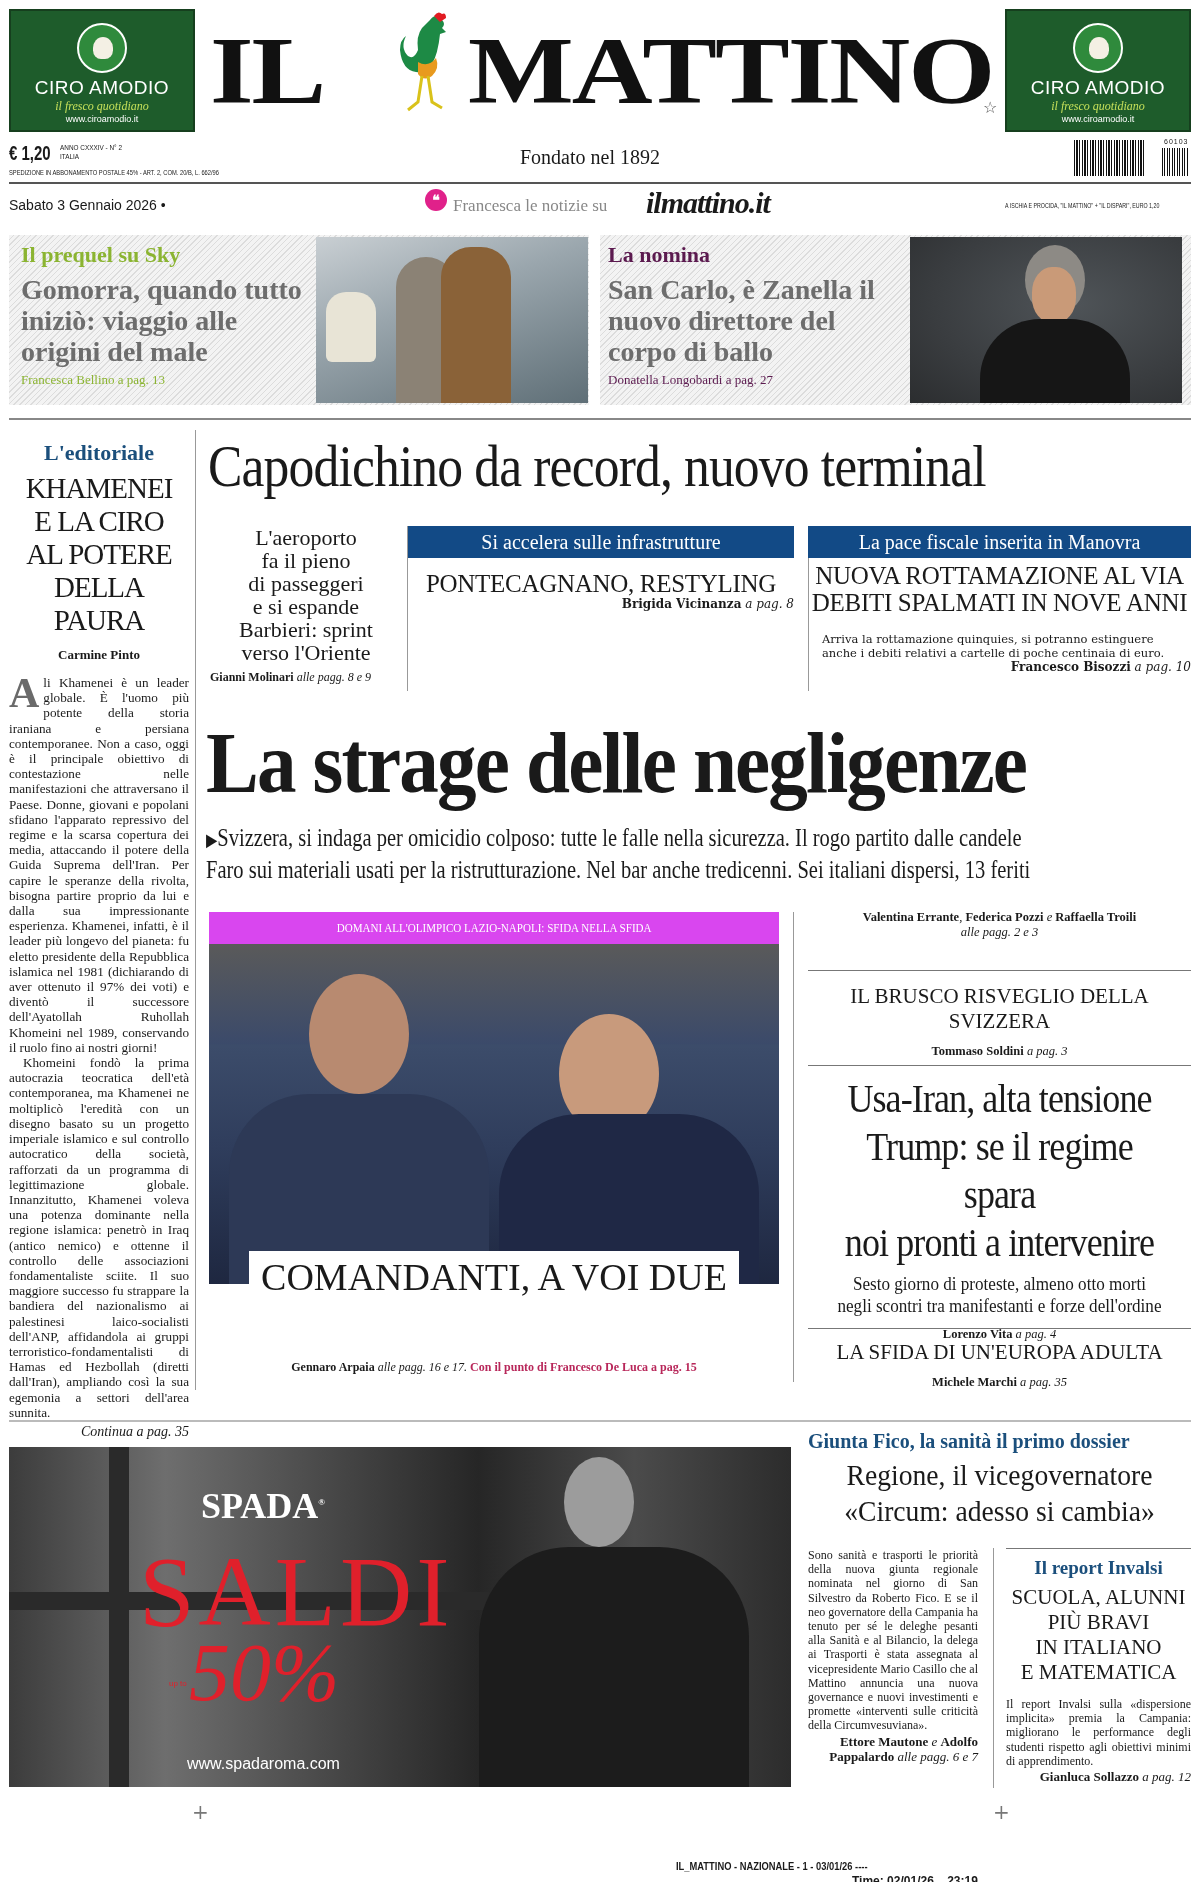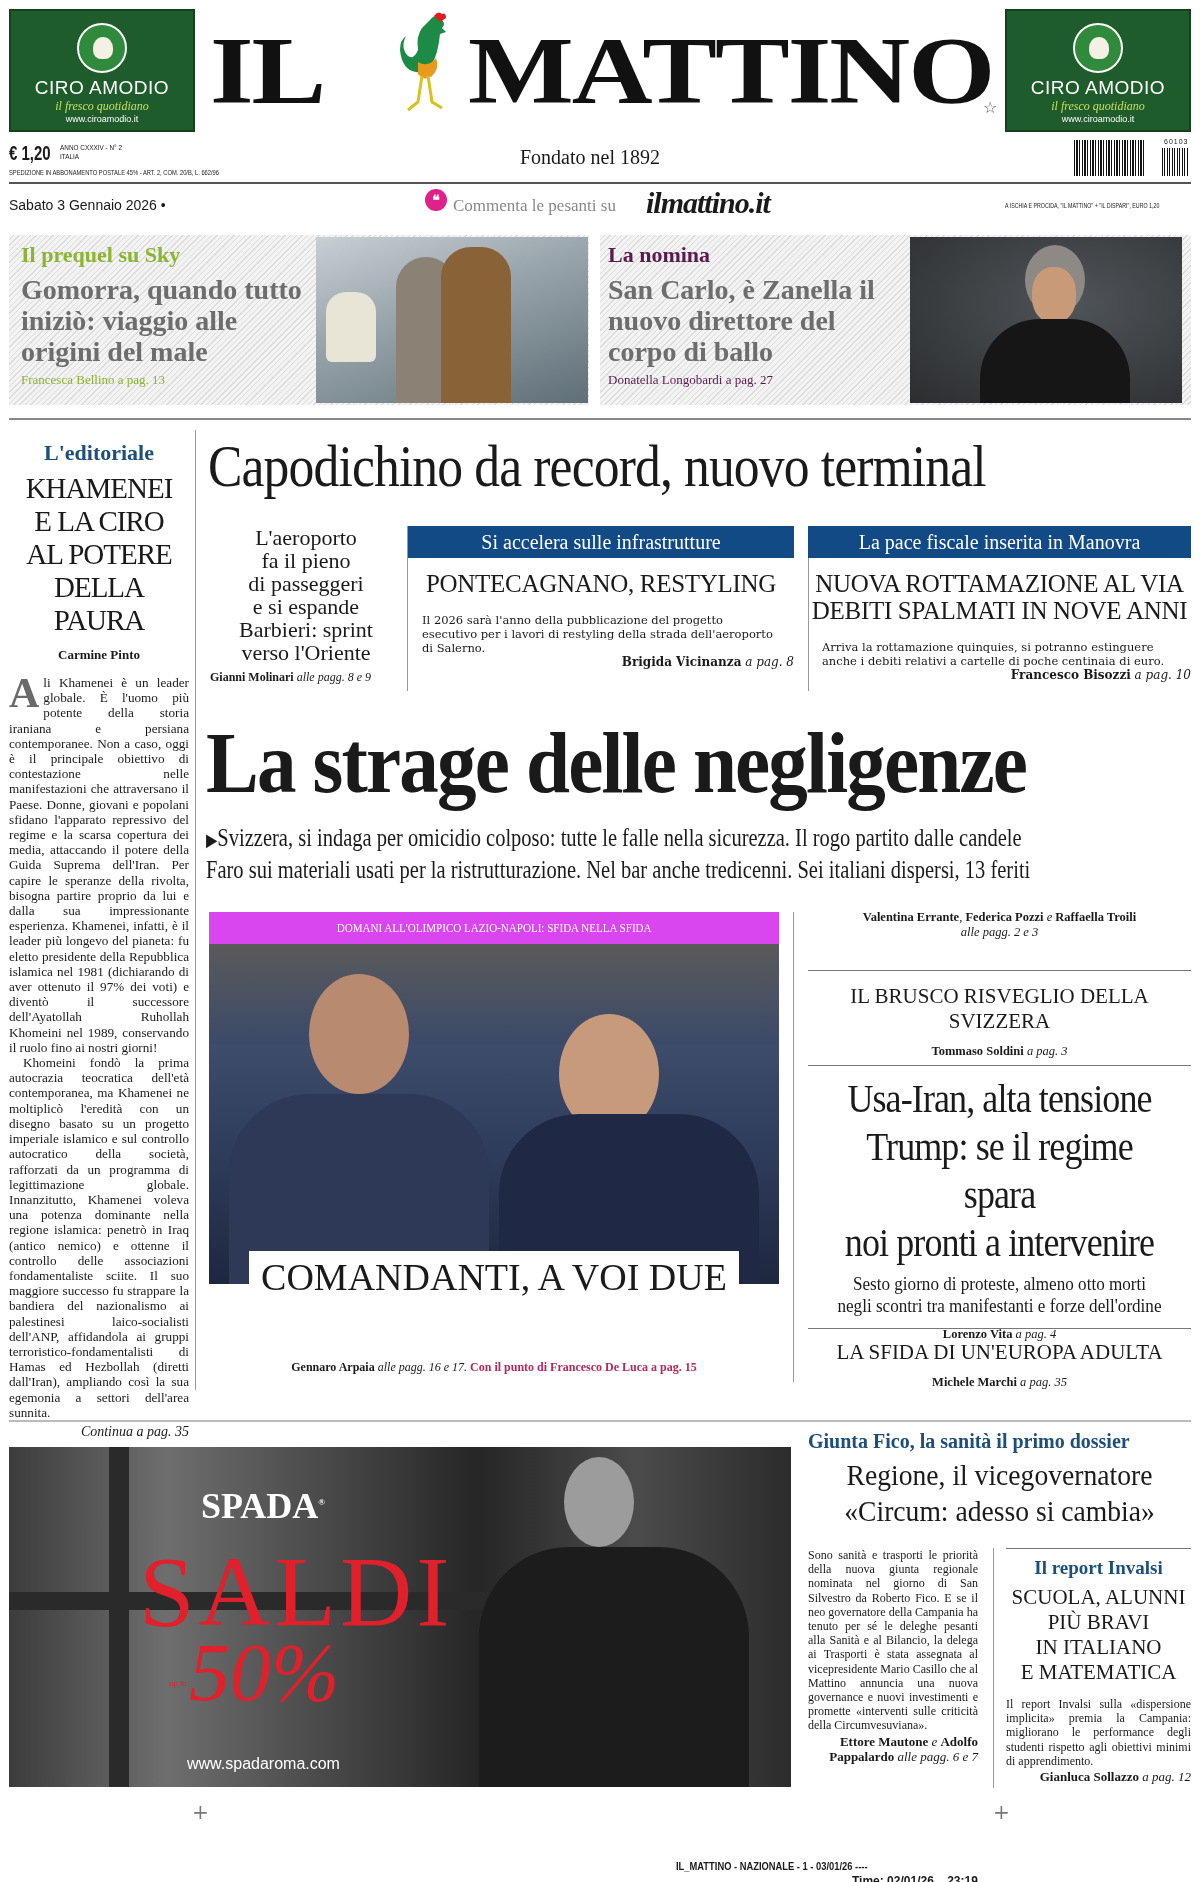--- a/index.html
+++ b/index.html
@@ -82,21 +82,21 @@
 <div class="abs serif" style="left:520px;top:146px;font-size:20px">Fondato nel 1892</div>
 
 <div class="abs" style="left:1074px;top:140px;width:70px;height:36px;background:repeating-linear-gradient(90deg,#111 0 1px,#fff 1px 2px,#111 2px 4px,#fff 4px 5px,#111 5px 6px,#fff 6px 8px)"></div>
 <div class="abs" style="left:1162px;top:148px;width:26px;height:28px;background:repeating-linear-gradient(90deg,#111 0 1px,#fff 1px 2px,#111 2px 3px,#fff 3px 5px)"></div>
 <div class="abs sans" style="left:1164px;top:138px;font-size:7px;letter-spacing:1px">60103</div>
 
 <div class="hr2" style="left:9px;top:182px;width:1182px"></div>
 
 <div class="abs sans" style="left:9px;top:197px;font-size:14px">Sabato 3 Gennaio 2026 •</div>
 <div class="abs" style="left:425px;top:189px;width:22px;height:22px;border-radius:50%;background:#e0218a;color:#fff;font-size:14px;font-weight:bold;text-align:center;line-height:22px">❝</div>
-<div class="abs serif" style="left:453px;top:196px;font-size:17px;color:#888">Commenta le pesanti su</div>
+<div class="abs serif" style="left:453px;top:196px;font-size:17px;color:#888">Francesca le notizie su</div>
 <div class="abs serif" style="left:646px;top:186px;font-size:30px;font-style:italic;font-weight:bold;letter-spacing:-1px">ilmattino.it</div>
 <div class="abs sans" style="left:1005px;top:201px;font-size:8px;white-space:nowrap;transform:scaleX(0.66);transform-origin:left">A ISCHIA E PROCIDA, "IL MATTINO" + "IL DISPARI", EURO 1,20</div>
 
 <div class="abs stripe" style="left:9px;top:235px;width:580px;height:170px">
   <div class="abs serif" style="left:12px;top:8px;width:300px">
     <div class="kicker" style="color:#8bb431">Il prequel su Sky</div>
     <div class="teaser-head" style="margin-top:8px">Gomorra, quando tutto iniziò: viaggio alle origini del male</div>
     <div class="teaser-by" style="color:#8bb431">Francesca Bellino a pag. 13</div>
   </div>
   <div class="abs photo1" style="left:307px;top:2px;width:272px;height:166px">
@@ -152,30 +152,29 @@
 <div class="abs serif" style="left:210px;top:670px;font-size:12px;white-space:nowrap">
   <span class="bold">Gianni Molinari</span> <span class="ital">alle pagg. 8 e 9</span>
 </div>
 <div class="vr" style="left:407px;top:526px;height:165px"></div>
 
 <div class="abs" style="left:408px;top:526px;width:386px">
   <div class="blue-bar" style="font-weight:normal">Si accelera sulle infrastrutture</div>
   <div class="caps-head" style="margin-top:12px">
     <div>PONTECAGNANO, RESTYLING</div>
   </div>
-  <div class="small-body" style="margin-top:16px;padding:0 14px;font-size:11.5px">Il 2026 sarà l'anno della pubblicazione del progetto esecutivo per i lavori di restyling della strada dell'aeroporto di Salerno.</div>
   <div class="small-body" style="text-align:right;padding-right:0;font-size:12px">
     <span class="bold">Brigida Vicinanza</span> <span class="ital">a pag. 8</span>
   </div>
 </div>
 <div class="vr" style="left:808px;top:526px;height:165px"></div>
 
 <div class="abs" style="left:808px;top:526px;width:383px">
   <div class="blue-bar" style="font-weight:normal">La pace fiscale inserita in Manovra</div>
-  <div class="caps-head" style="margin-top:12px">
+  <div class="caps-head" style="margin-top:4px">
     <div>NUOVA ROTTAMAZIONE AL VIA</div>
     <div>DEBITI SPALMATI IN NOVE ANNI</div>
   </div>
   <div class="small-body" style="margin-top:16px;padding-left:14px;font-size:11.5px">Arriva la rottamazione quinquies, si potranno estinguere anche i debiti relativi a cartelle di poche centinaia di euro.</div>
   <div class="small-body" style="text-align:right;font-size:12px">
     <span class="bold">Francesco Bisozzi</span> <span class="ital">a pag. 10</span>
   </div>
 </div>
 
 <div class="abs serif" style="left:206px;top:720px;font-size:86px;line-height:86px;font-weight:bold;letter-spacing:-2px;white-space:nowrap;transform:scaleX(0.92);transform-origin:left">La strage delle negligenze</div>

